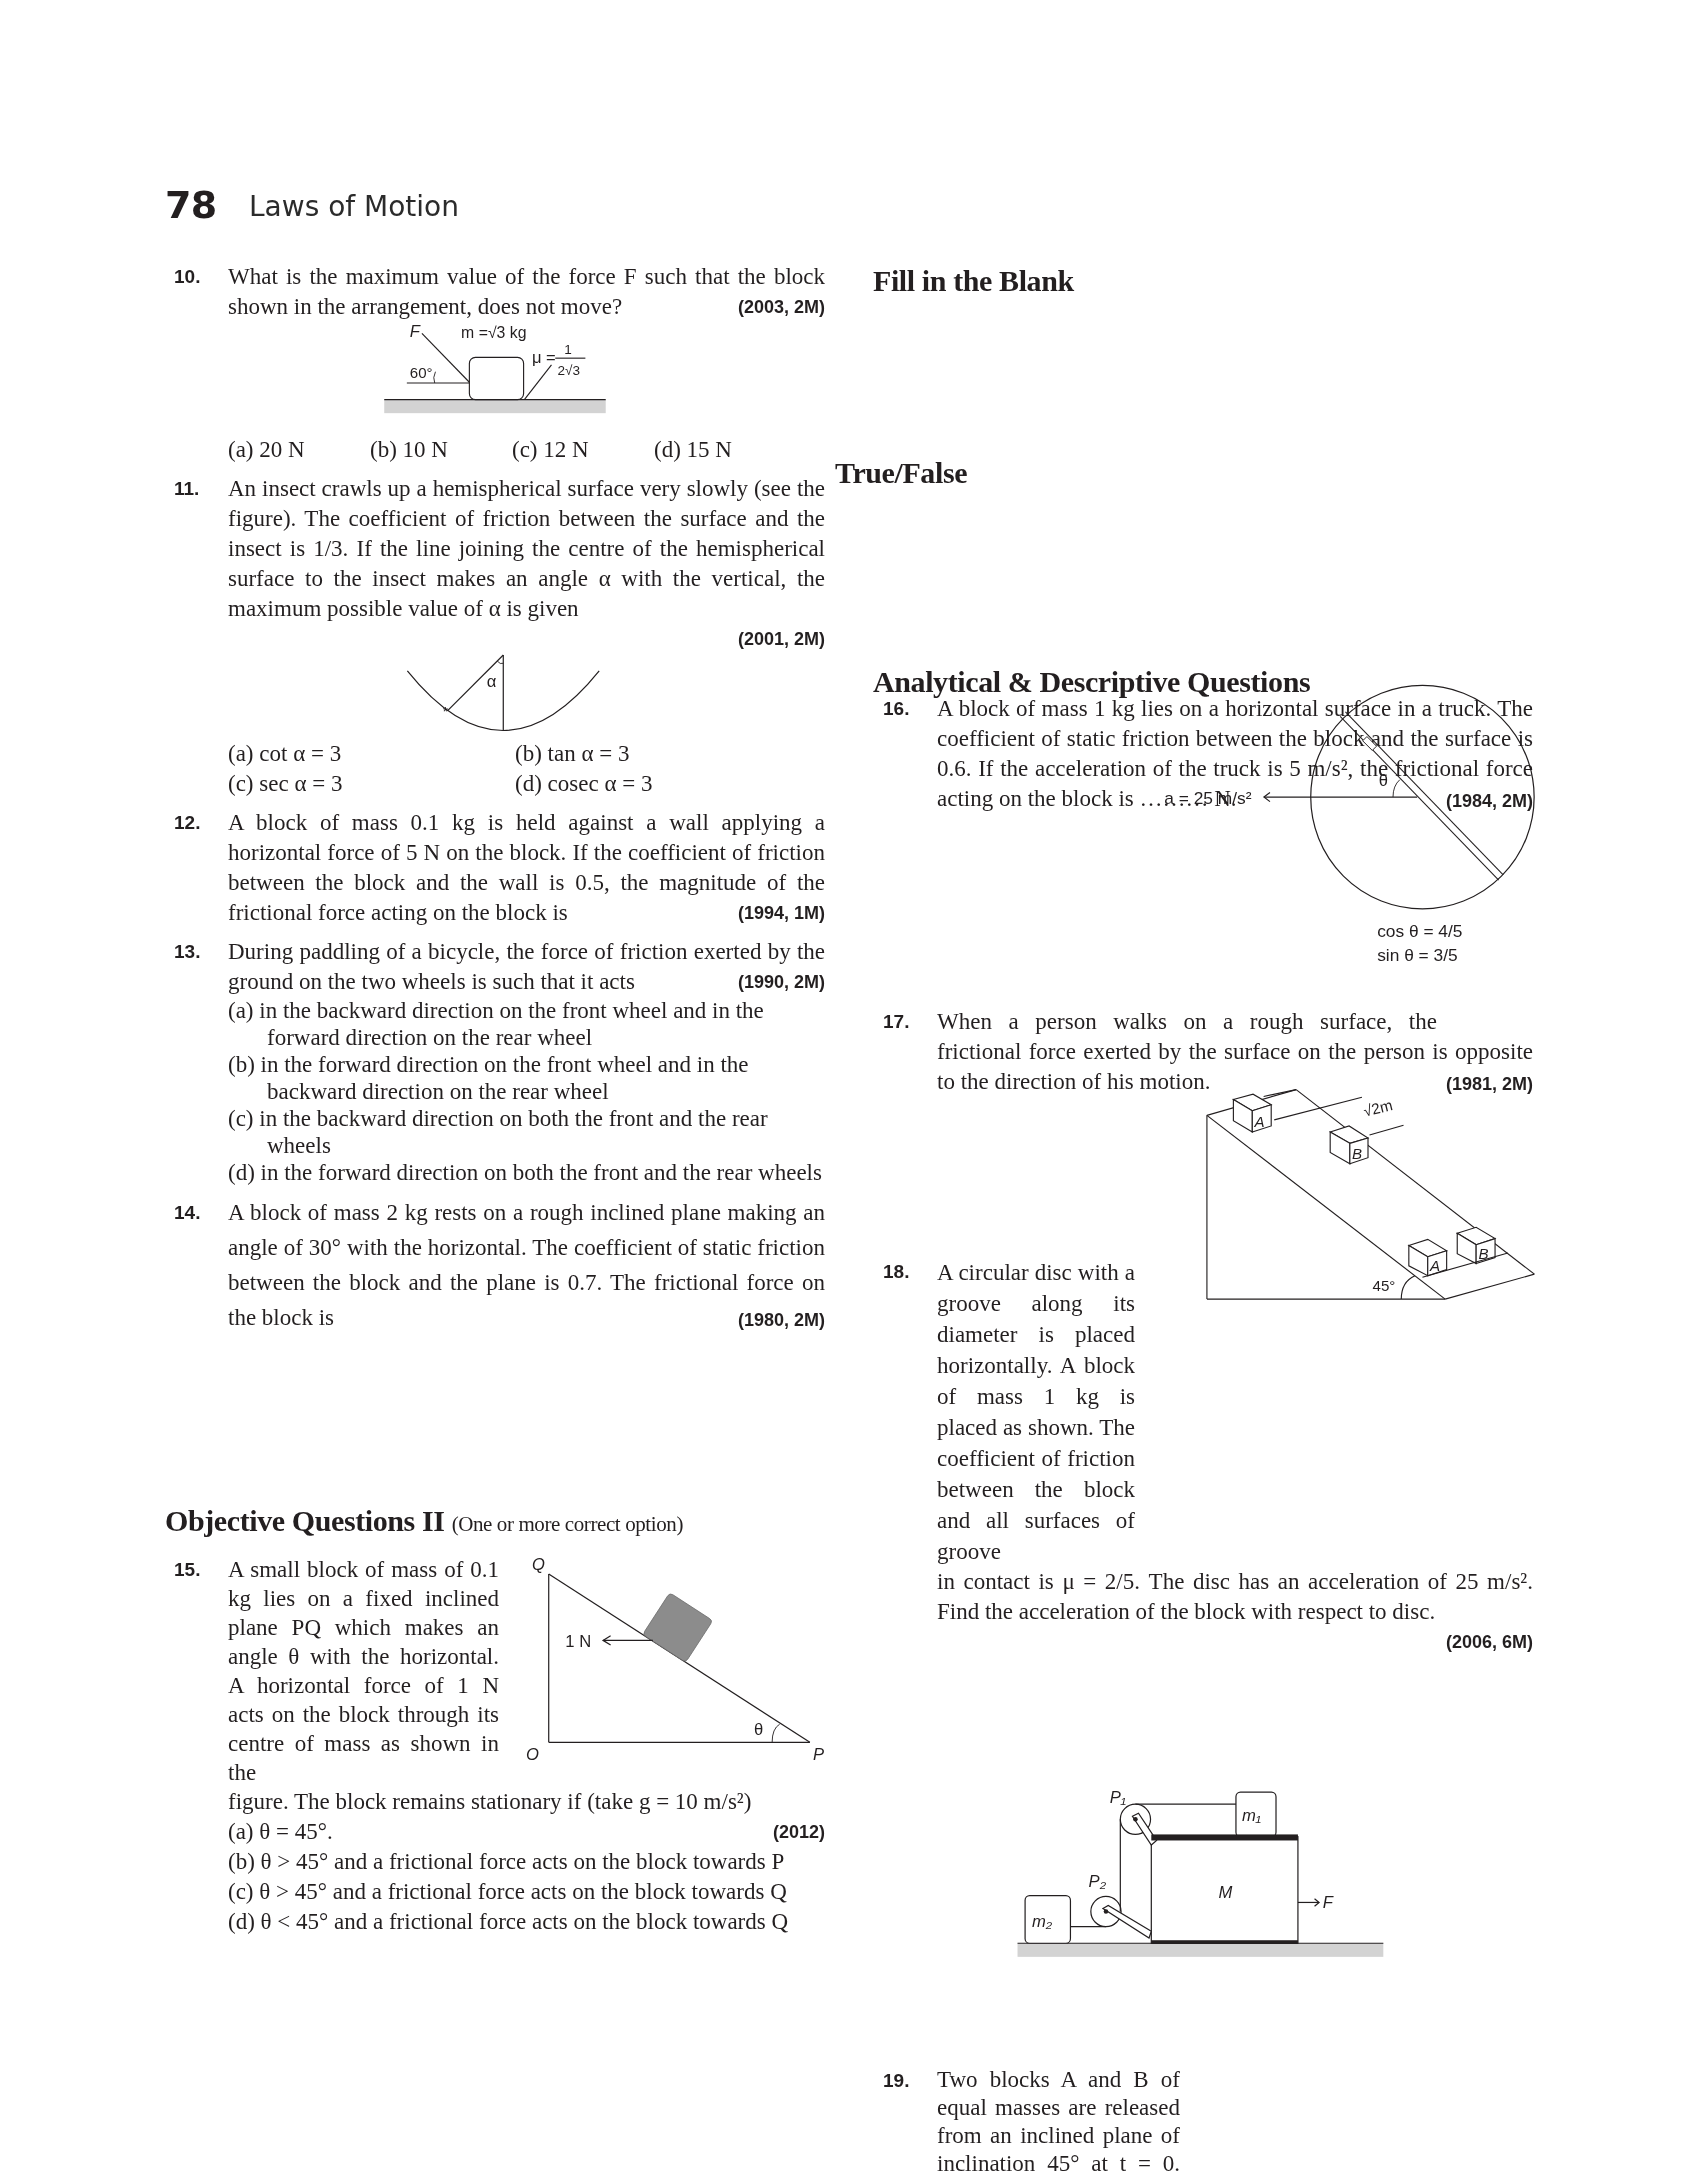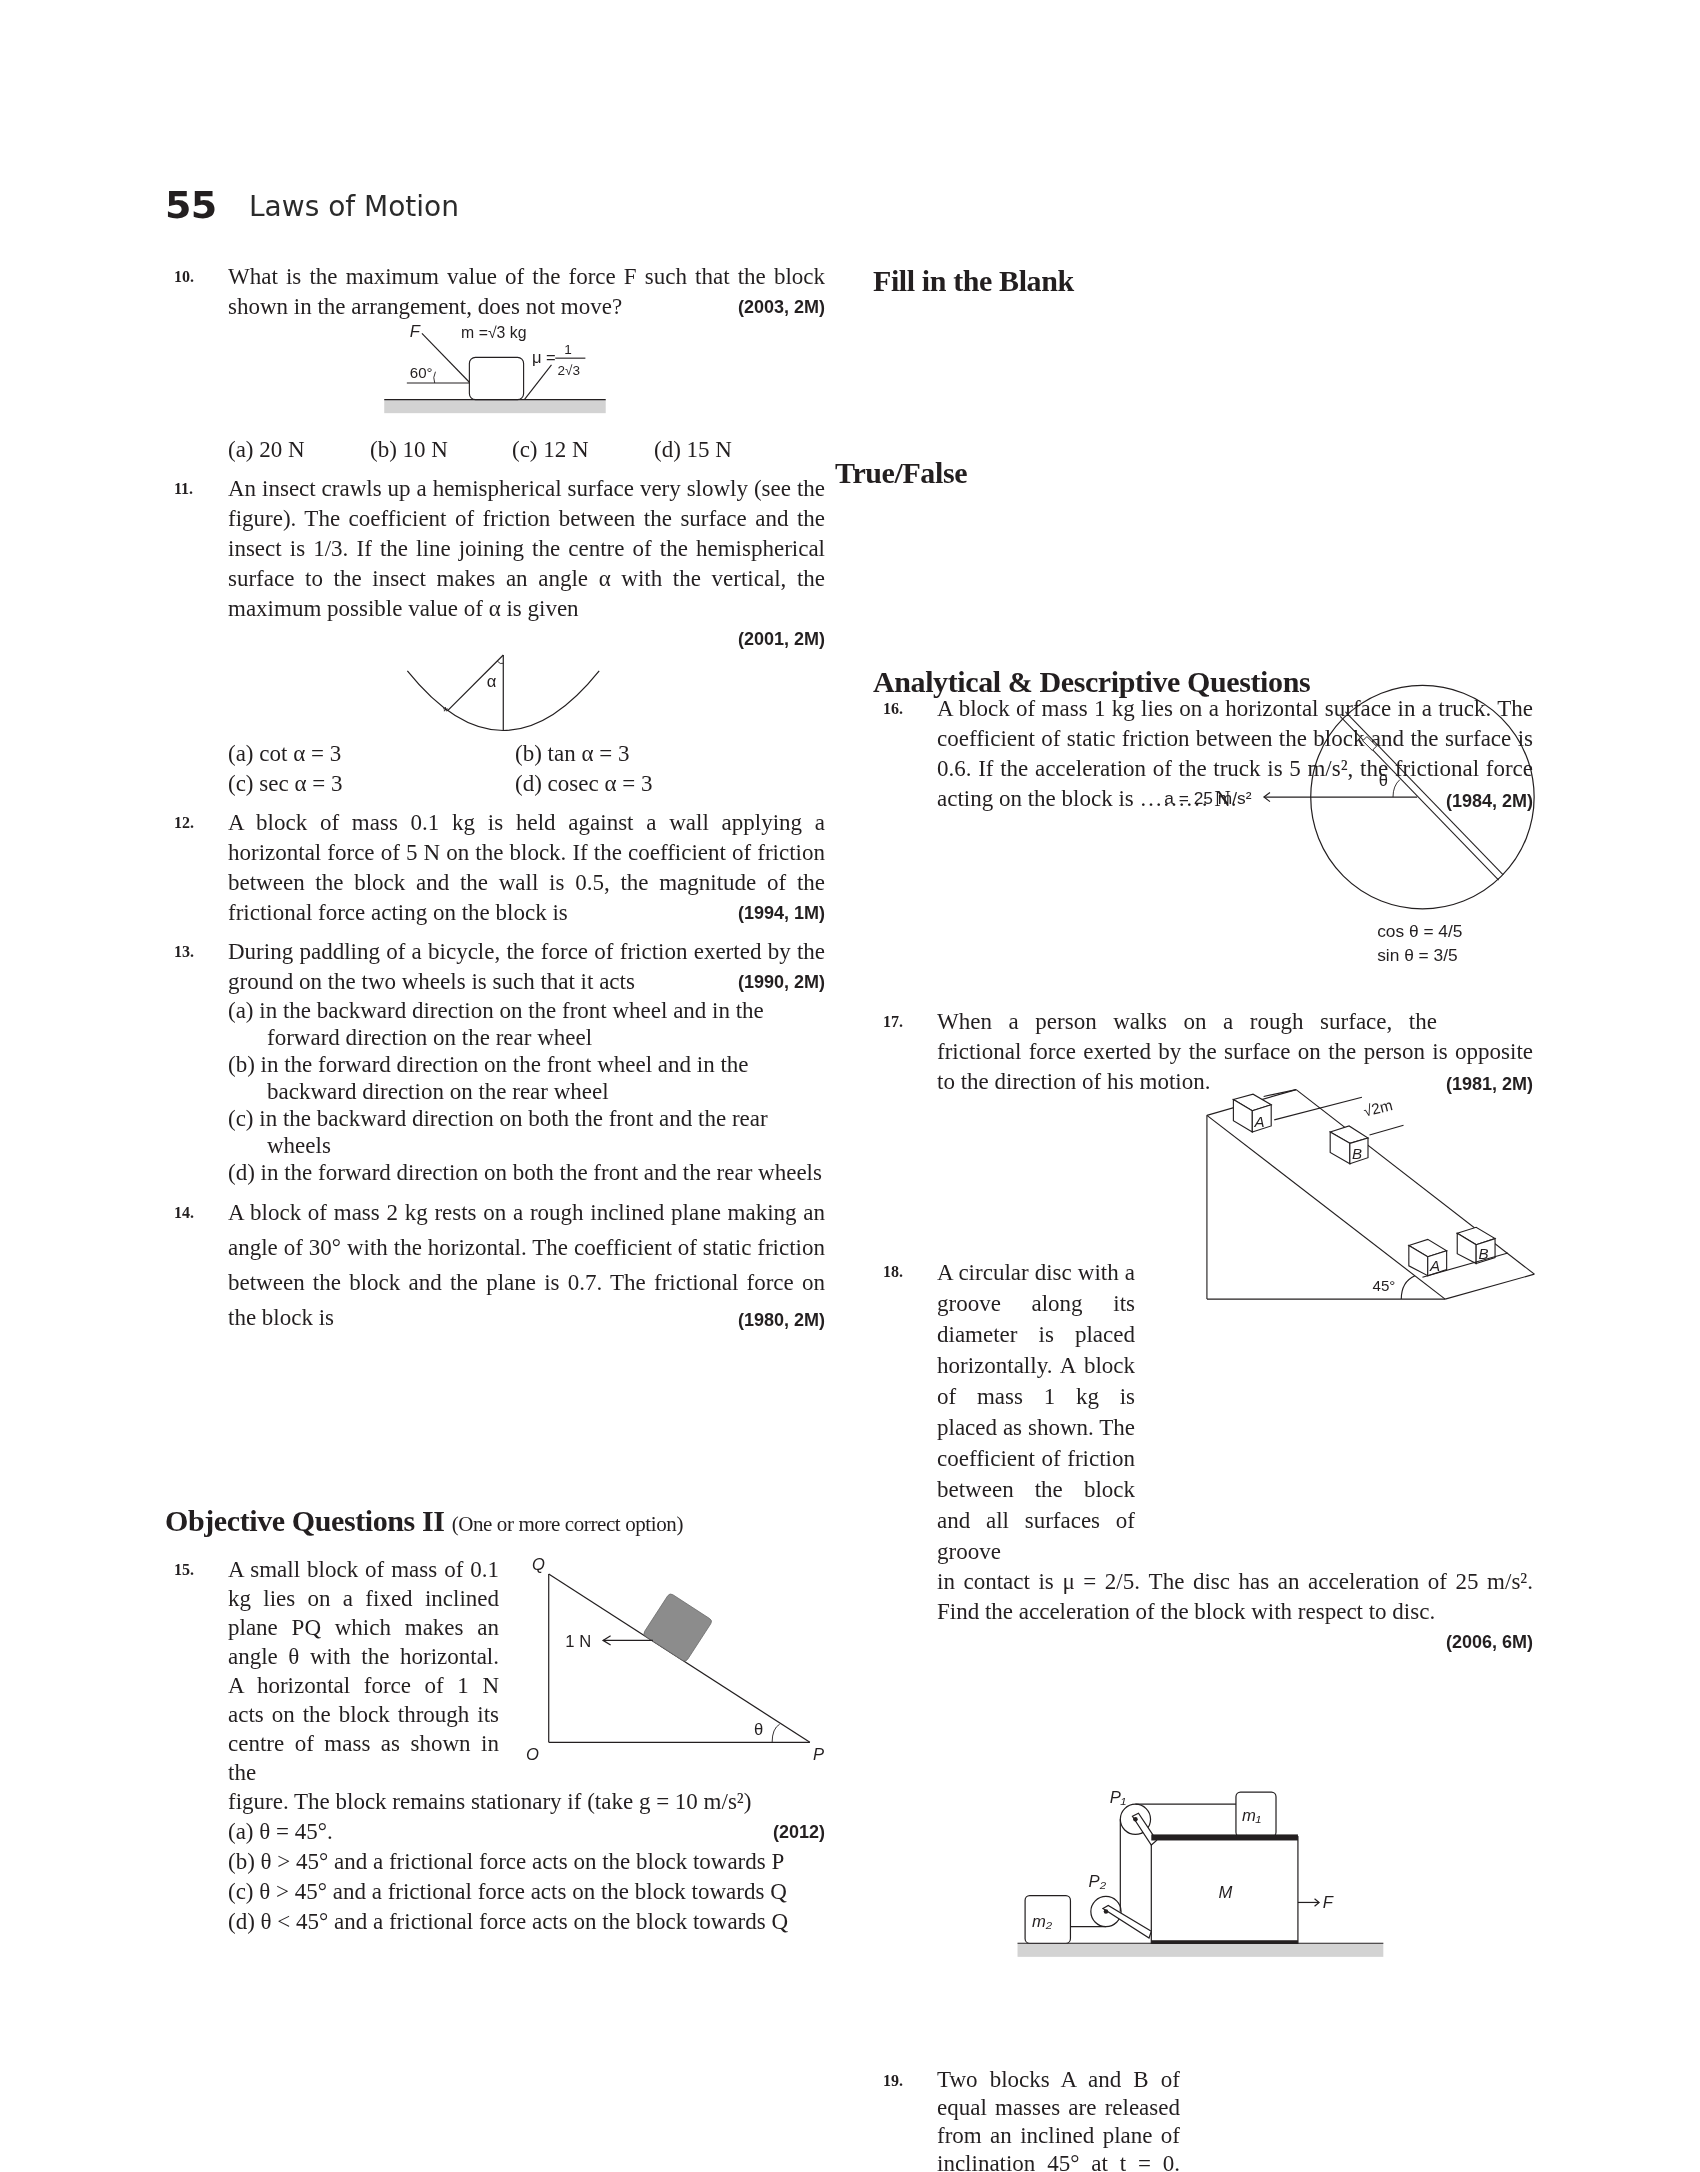--- a/index.html
+++ b/index.html
@@ -3,37 +3,37 @@
 <meta charset="utf-8">
 <style>
   html, body { margin:0; padding:0; background:#ffffff; }
   body { width:1700px; height:2172px; position:relative; overflow:hidden; color:#231f20;
          font-family:"Liberation Serif", "DejaVu Serif", serif; }
   .abs { position:absolute; }
   .pg-num { left:165px; top:183px; font-family:"DejaVu Sans", sans-serif; font-weight:bold; font-size:38px; letter-spacing:-0.8px; }
   .pg-title { left:249px; top:190px; font-family:"DejaVu Sans", sans-serif; font-size:28px; color:#2b2b2b; }
   .col { position:absolute; }
   .q { position:relative; font-size:23px; line-height:30px; }
-  .qn { position:absolute; left:0; top:0; font-family:Liberation Serif, serif; font-weight:bold; font-size:16px; }
+  .qn { position:absolute; left:0; top:0; font-family:Liberation Sans, sans-serif; font-weight:bold; font-size:19px; }
   .qt { margin-left:54px; text-align:justify; }
   .yr { float:right; font-family:"Liberation Sans", sans-serif; font-weight:bold; font-size:18px; margin-left:9px; }
   .yr-line { text-align:right; font-family:"Liberation Sans", sans-serif; font-weight:bold; font-size:18px; }
   .opts4 { display:flex; margin-left:54px; }
   .opts4 span { width:142px; }
   .opts2 { display:grid; grid-template-columns: 287px 287px; margin-left:54px; }
   .optl { margin-left:54px; padding-left:39px; text-indent:-39px; line-height:27px; }
   .sec { font-family:"Liberation Serif", serif; font-weight:bold; font-size:30px; letter-spacing:-0.4px; }
   .sec .sub { font-weight:normal; font-size:21px; }
   svg text { font-family:"Liberation Sans", sans-serif; fill:#231f20; }
   .fig { position:absolute; }
 </style>
 </head>
 <body>
 
-<div class="abs pg-num">55</div>
+<div class="abs pg-num">78</div>
 <div class="abs pg-title">Laws of Motion</div>
 
 <div class="col" style="left:174px; top:262px; width:651px;">
 
   <div class="q">
     <span class="qn">10.</span>
     <div class="qt"><span>What is the maximum value of the force F such that the block shown in the arrangement, does not move?</span> <span class="yr">(2003, 2M)</span></div>
     <div style="height:113px; position:relative;">
       <svg width="651" height="113" style="position:absolute; left:0; top:0;font-size:30px" viewBox="0 0 862 150">
         <rect x="278" y="103" width="294" height="18" fill="#d3d3d3"></rect>

